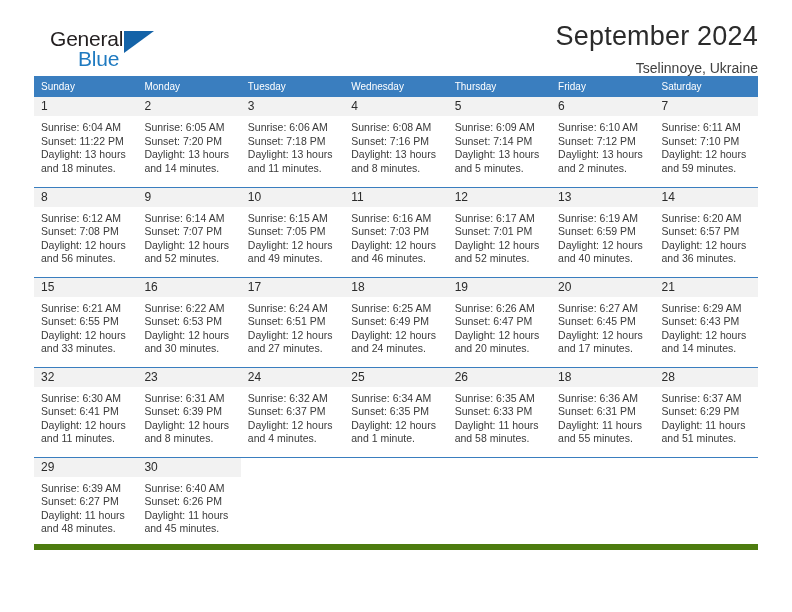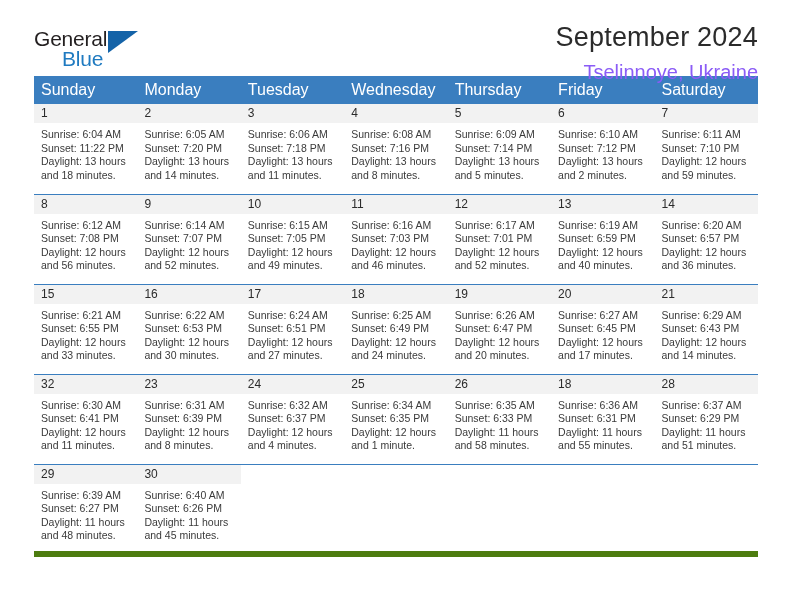--- a/index.html
+++ b/index.html
@@ -19,25 +19,26 @@
   .page {
     position: relative;
     width: 792px;
     height: 612px;
     box-sizing: border-box;
   }
 
   
   .page-header {
     display: flex;
-    align-items: center;
+    align-items: flex-end;
     justify-content: space-between;
     padding: 28px 34px 0 34px;
     box-sizing: border-box;
     height: 76px;
+    margin-left: 16px;
   }
 
   .brand {
     position: relative;
     width: 120px;
     height: 48px;
     line-height: 1;
     user-select: none;
   }
   .brand-general {
@@ -74,37 +75,37 @@
   }
   .cal-title {
     font-size: 27px;
     font-weight: normal;
     color: #2b2b2b;
     line-height: 1.1;
     margin: 0;
     letter-spacing: 0.2px;
   }
   .cal-subtitle {
-    font-size: 20px;
-    color: #8b5cf6;
+    font-size: 14px;
+    color: #404040;
     margin: 9px 0 0 0;
     line-height: 1.1;
   }
 
   
   .calendar {
     margin: 0 34px;
     width: 724px;
     border-collapse: collapse;
     table-layout: fixed;
   }
   .calendar th {
     background: #3a7ebf;
     color: #ffffff;
-    font-size: 16px;
+    font-size: 10px;
     font-weight: normal;
     text-align: left;
     padding: 5px 0 5px 7px;
     height: 21px;
     box-sizing: border-box;
     border: none;
   }
 
   .week-row > td {
     vertical-align: top;

